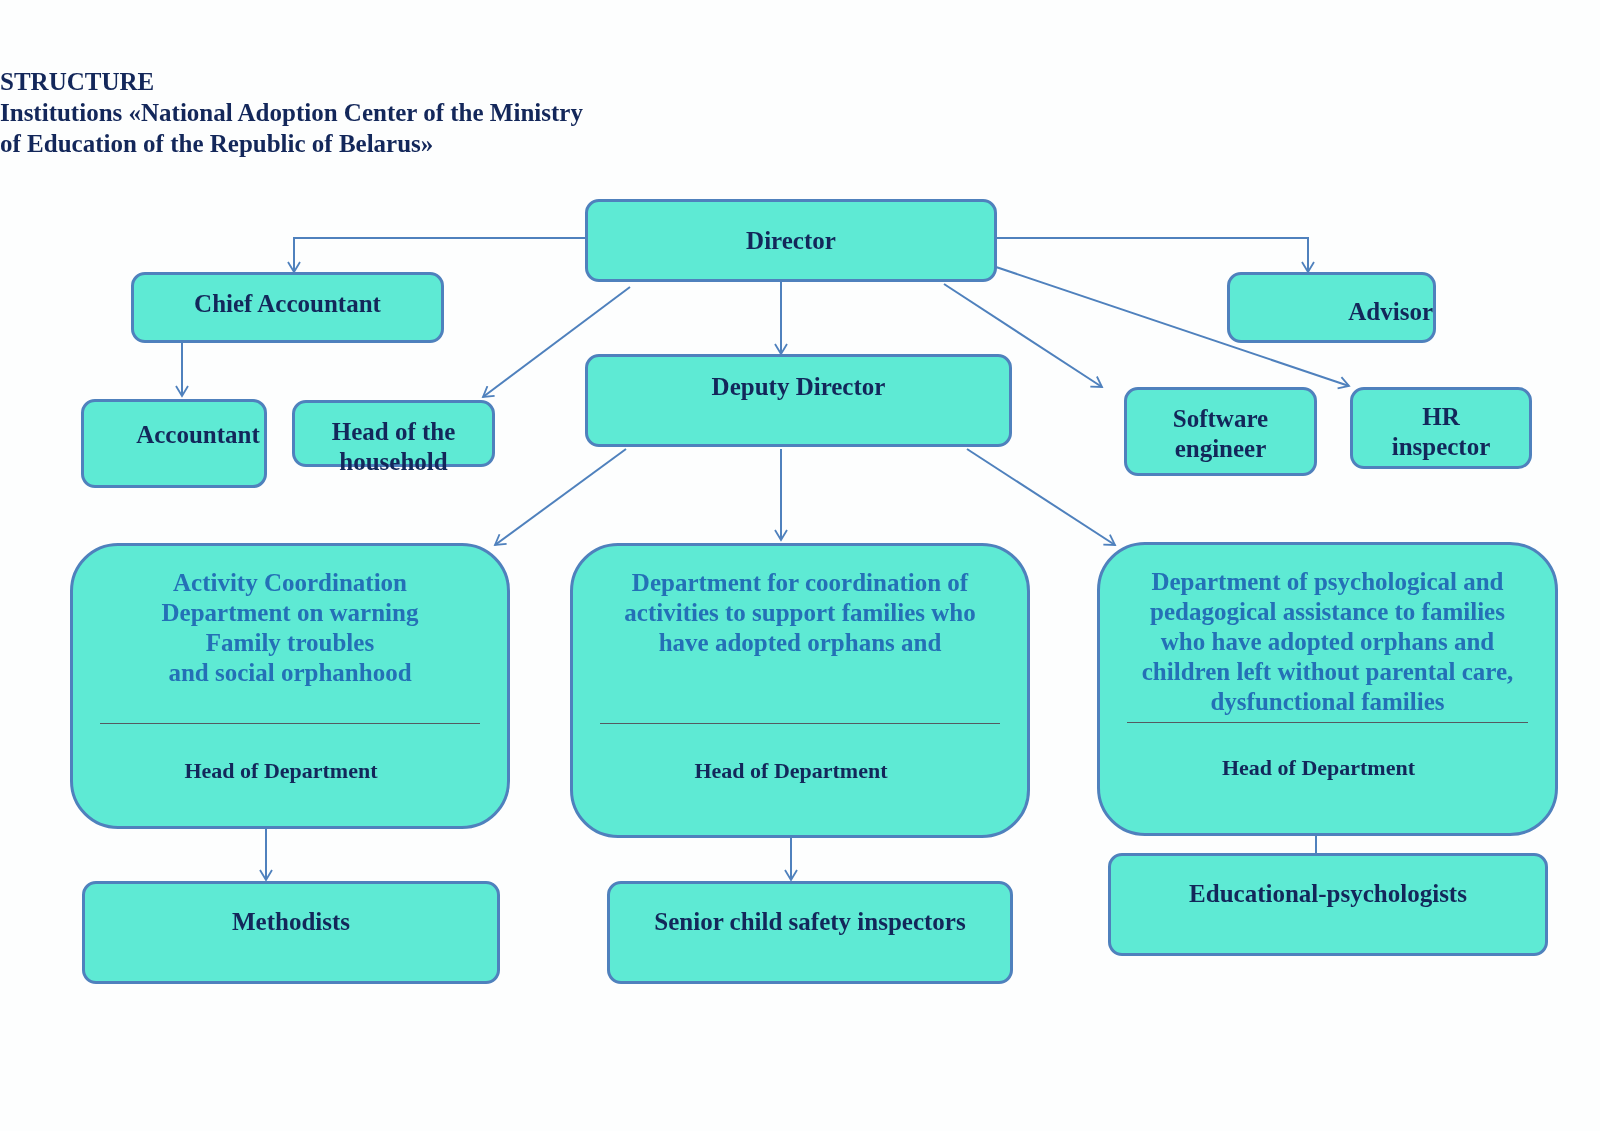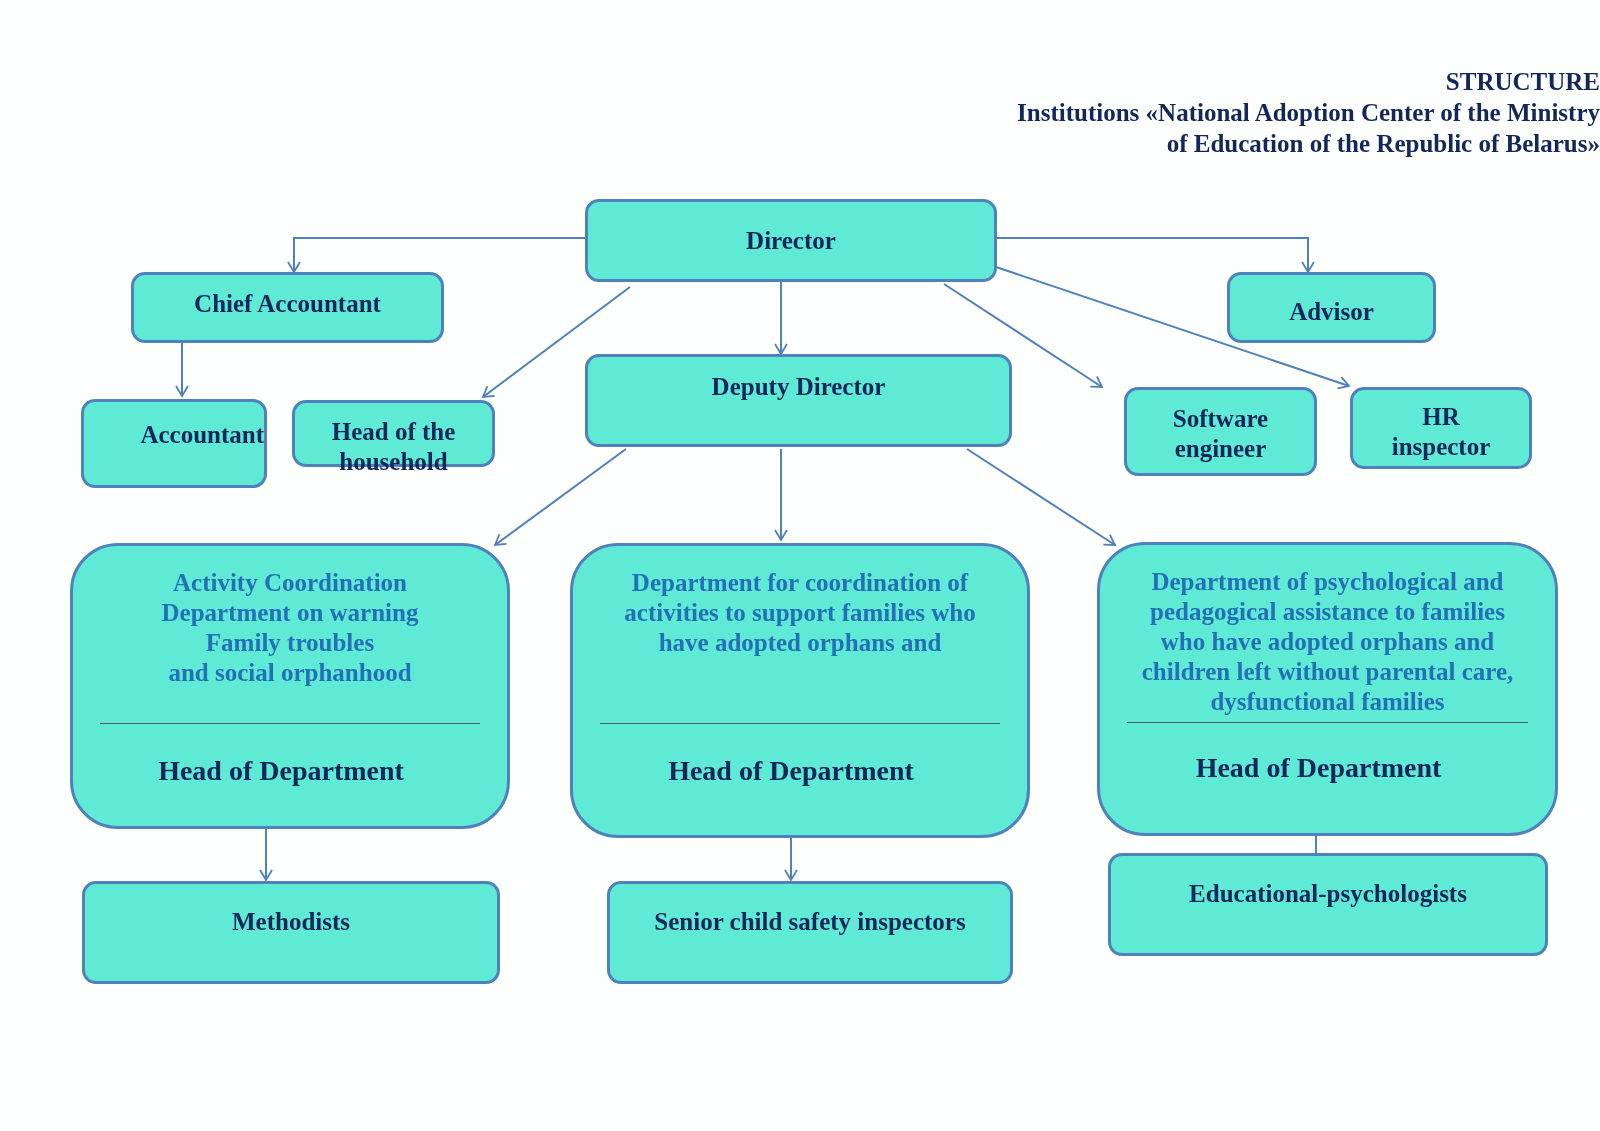--- a/index.html
+++ b/index.html
@@ -3,21 +3,21 @@
   <meta charset="utf-8">
   <style>
     html, body { margin: 0; padding: 0; }
     body {
       width: 1600px; height: 1131px; position: relative;
       background: #fdfefe; overflow: hidden;
       font-family: "Liberation Serif", "DejaVu Serif", serif;
     }
     .title-block {
       position: absolute; left: 0; top: 66px; width: 1600px;
-      text-align: right; color: #13275a; font-weight: bold;
+      text-align: left; color: #13275a; font-weight: bold;
       font-size: 25px; line-height: 31px;
     }
     .title-block div { white-space: nowrap; }
     svg.connectors { position: absolute; left: 0; top: 0; width: 1600px; height: 1131px; pointer-events: none; }
     .box {
       position: absolute; box-sizing: border-box;
       border: 3.5px solid #4f81bd; border-radius: 14px;
       background: #5eead4; color: #13275a; font-weight: bold;
       text-align: center; font-size: 25px; line-height: 30px;
     }
@@ -26,21 +26,21 @@
     .dept .dname {
       position: absolute; left: 0; right: 0; top: 22px;
       color: #2470b6; font-size: 25px; line-height: 30px; font-weight: bold;
     }
     .dept .dname div { white-space: nowrap; }
     .dept .divider {
       position: absolute; height: 0; border-top: 1.5px solid #555a60;
     }
     .dept .head {
       position: absolute; left: 0; right: 18px;
-      color: #13275a; font-size: 28px; line-height: 30px;
+      color: #13275a; font-size: 22px; line-height: 30px;
     }
   </style>
 </head>
 <body>
 
 <div class="title-block">
   <div>STRUCTURE</div>
   <div>Institutions «National Adoption Center of the Ministry</div>
   <div>of Education of the Republic of Belarus»</div>
 </div>
@@ -69,26 +69,26 @@
 </svg>
 
 <div class="box" style="left:585px;top:199px;width:412px;height:83px;">
   <div class="lbl" style="top:24px;">Director</div>
 </div>
 
 <div class="box" style="left:131px;top:272px;width:313px;height:71px;">
   <div class="lbl" style="top:14px;">Chief Accountant</div>
 </div>
 
-<div class="box" style="left:1227px;top:272px;width:209px;height:71px;">
+<div class="box" style="left:1227px;top:272px;width:209px;height:71px;text-align:right;">
   <div class="lbl" style="top:22px;">Advisor</div>
 </div>
 
 <div class="box" style="left:81px;top:399px;width:186px;height:89px;">
-  <div class="lbl" style="top:18px;text-align:right;padding-left:20px;margin-left:28px;">Accountant</div>
+  <div class="lbl" style="top:18px;text-align:center;padding-left:20px;margin-left:28px;">Accountant</div>
 </div>
 
 <div class="box" style="left:292px;top:400px;width:203px;height:67px;">
   <div class="lbl" style="top:14px;">Head of the</div>
   <div class="lbl" style="top:44px;">household</div>
 </div>
 
 <div class="box" style="left:585px;top:354px;width:427px;height:93px;">
   <div class="lbl" style="top:15px;">Deputy Director</div>
 </div>

